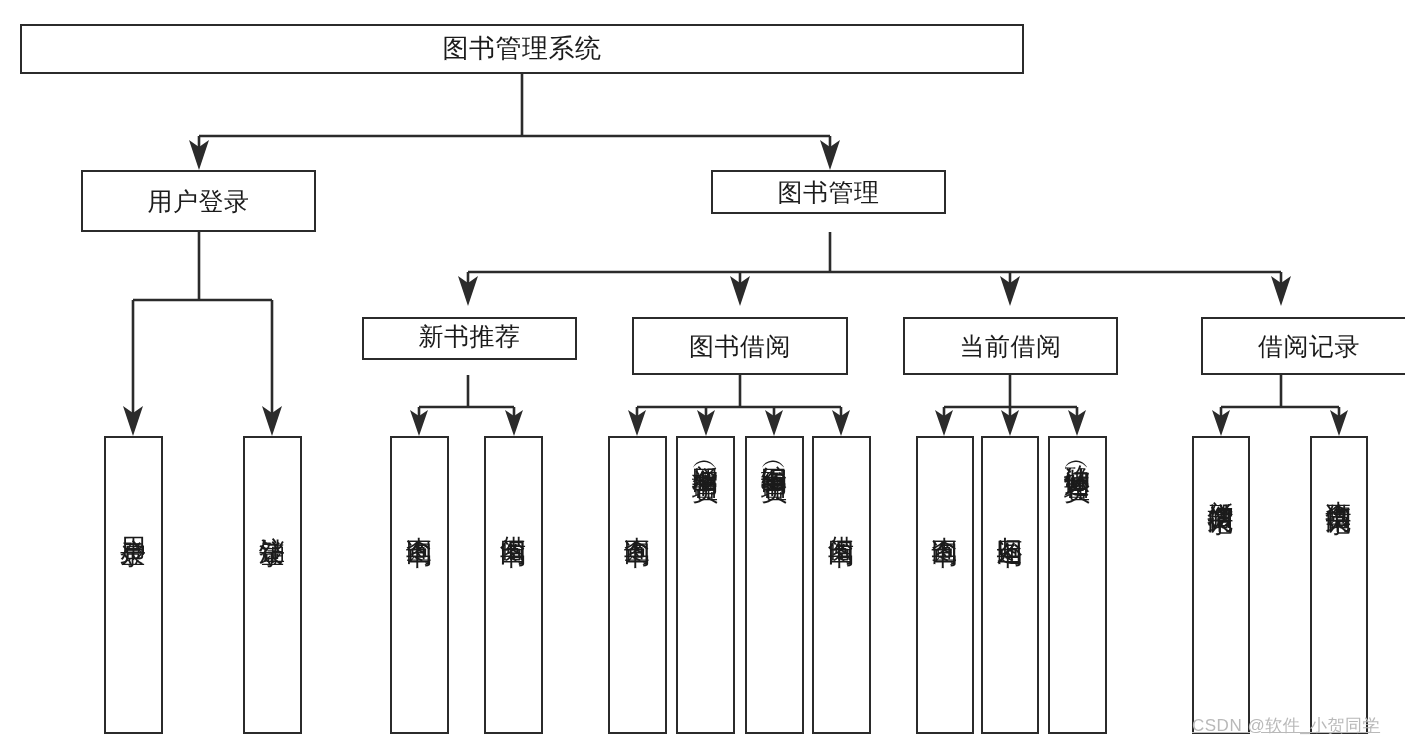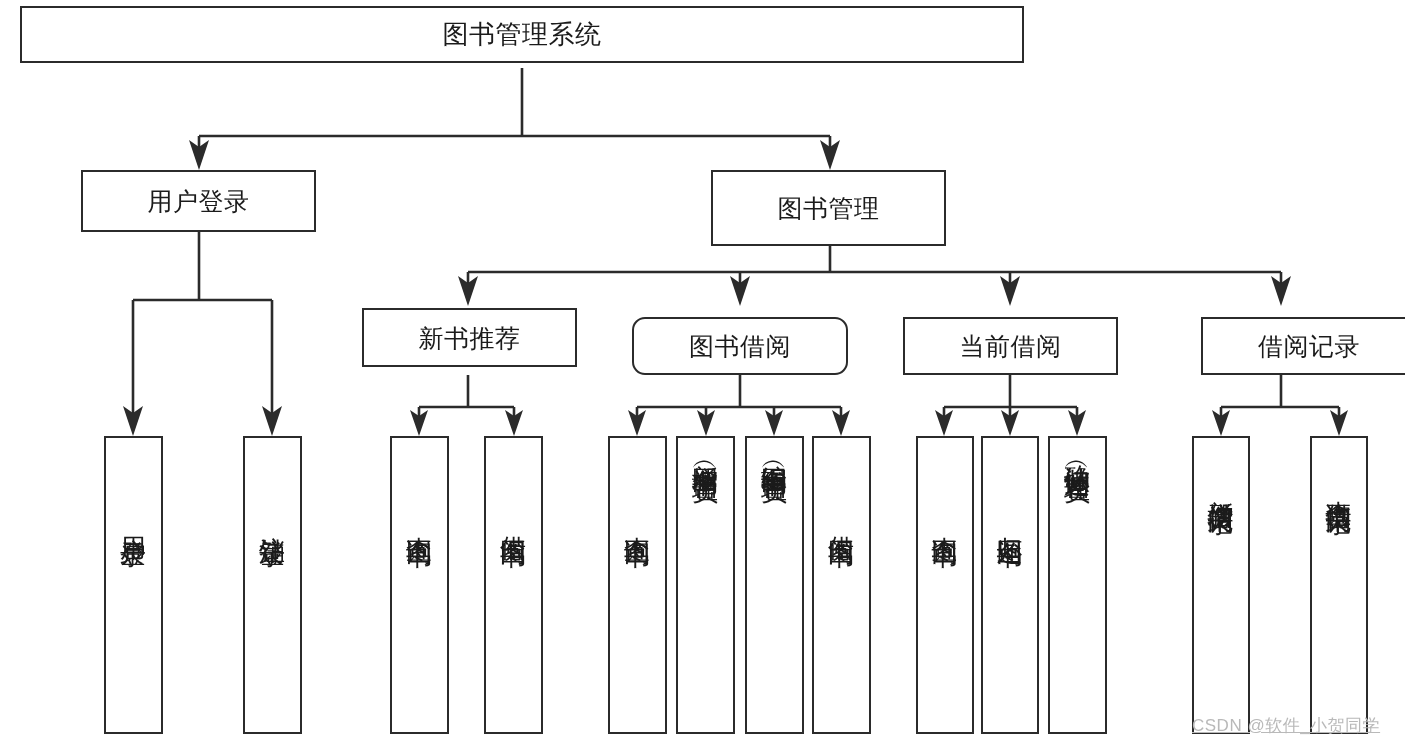--- a/index.html
+++ b/index.html
@@ -152,35 +152,35 @@
 
       <path d="M 944 436 L 935 410 L 944 416 L 953 410 Z"></path>
       <path d="M 1010 436 L 1001 410 L 1010 416 L 1019 410 Z"></path>
       <path d="M 1077 436 L 1068 410 L 1077 416 L 1086 410 Z"></path>
 
       <path d="M 1221 436 L 1212 410 L 1221 416 L 1230 410 Z"></path>
       <path d="M 1339 436 L 1330 410 L 1339 416 L 1348 410 Z"></path>
     </g>
   </svg>
 
-  <div class="node root horizontal" style="left:20px; top:6px; width:1004px; height:57px;">
+  <div class="node root horizontal" style="left:20px; top:24px; width:1004px; height:50px;">
     <span class="node-label">图书管理系统</span>
   </div>
 
   <div class="node horizontal" style="left:81px; top:170px; width:235px; height:62px;">
     <span class="node-label">用户登录</span>
   </div>
-  <div class="node horizontal" style="left:711px; top:170px; width:235px; height:76px;">
+  <div class="node horizontal" style="left:711px; top:170px; width:235px; height:44px;">
     <span class="node-label">图书管理</span>
   </div>
 
-  <div class="node horizontal" style="left:362px; top:308px; width:215px; height:59px;">
+  <div class="node horizontal" style="left:362px; top:317px; width:215px; height:43px;font-family:Liberation Mono, monospace;">
     <span class="node-label">新书推荐</span>
   </div>
-  <div class="node horizontal" style="left:632px; top:317px; width:216px; height:58px;border-radius:13px;">
+  <div class="node horizontal" style="left:632px; top:317px; width:216px; height:58px;">
     <span class="node-label">图书借阅</span>
   </div>
   <div class="node horizontal" style="left:903px; top:317px; width:215px; height:58px;">
     <span class="node-label">当前借阅</span>
   </div>
   <div class="node horizontal" style="left:1201px; top:317px; width:216px; height:58px;">
     <span class="node-label">借阅记录</span>
   </div>
 
   <div class="node vertical" style="left:104px; top:436px; width:59px; height:298px; padding-top:78px;">

